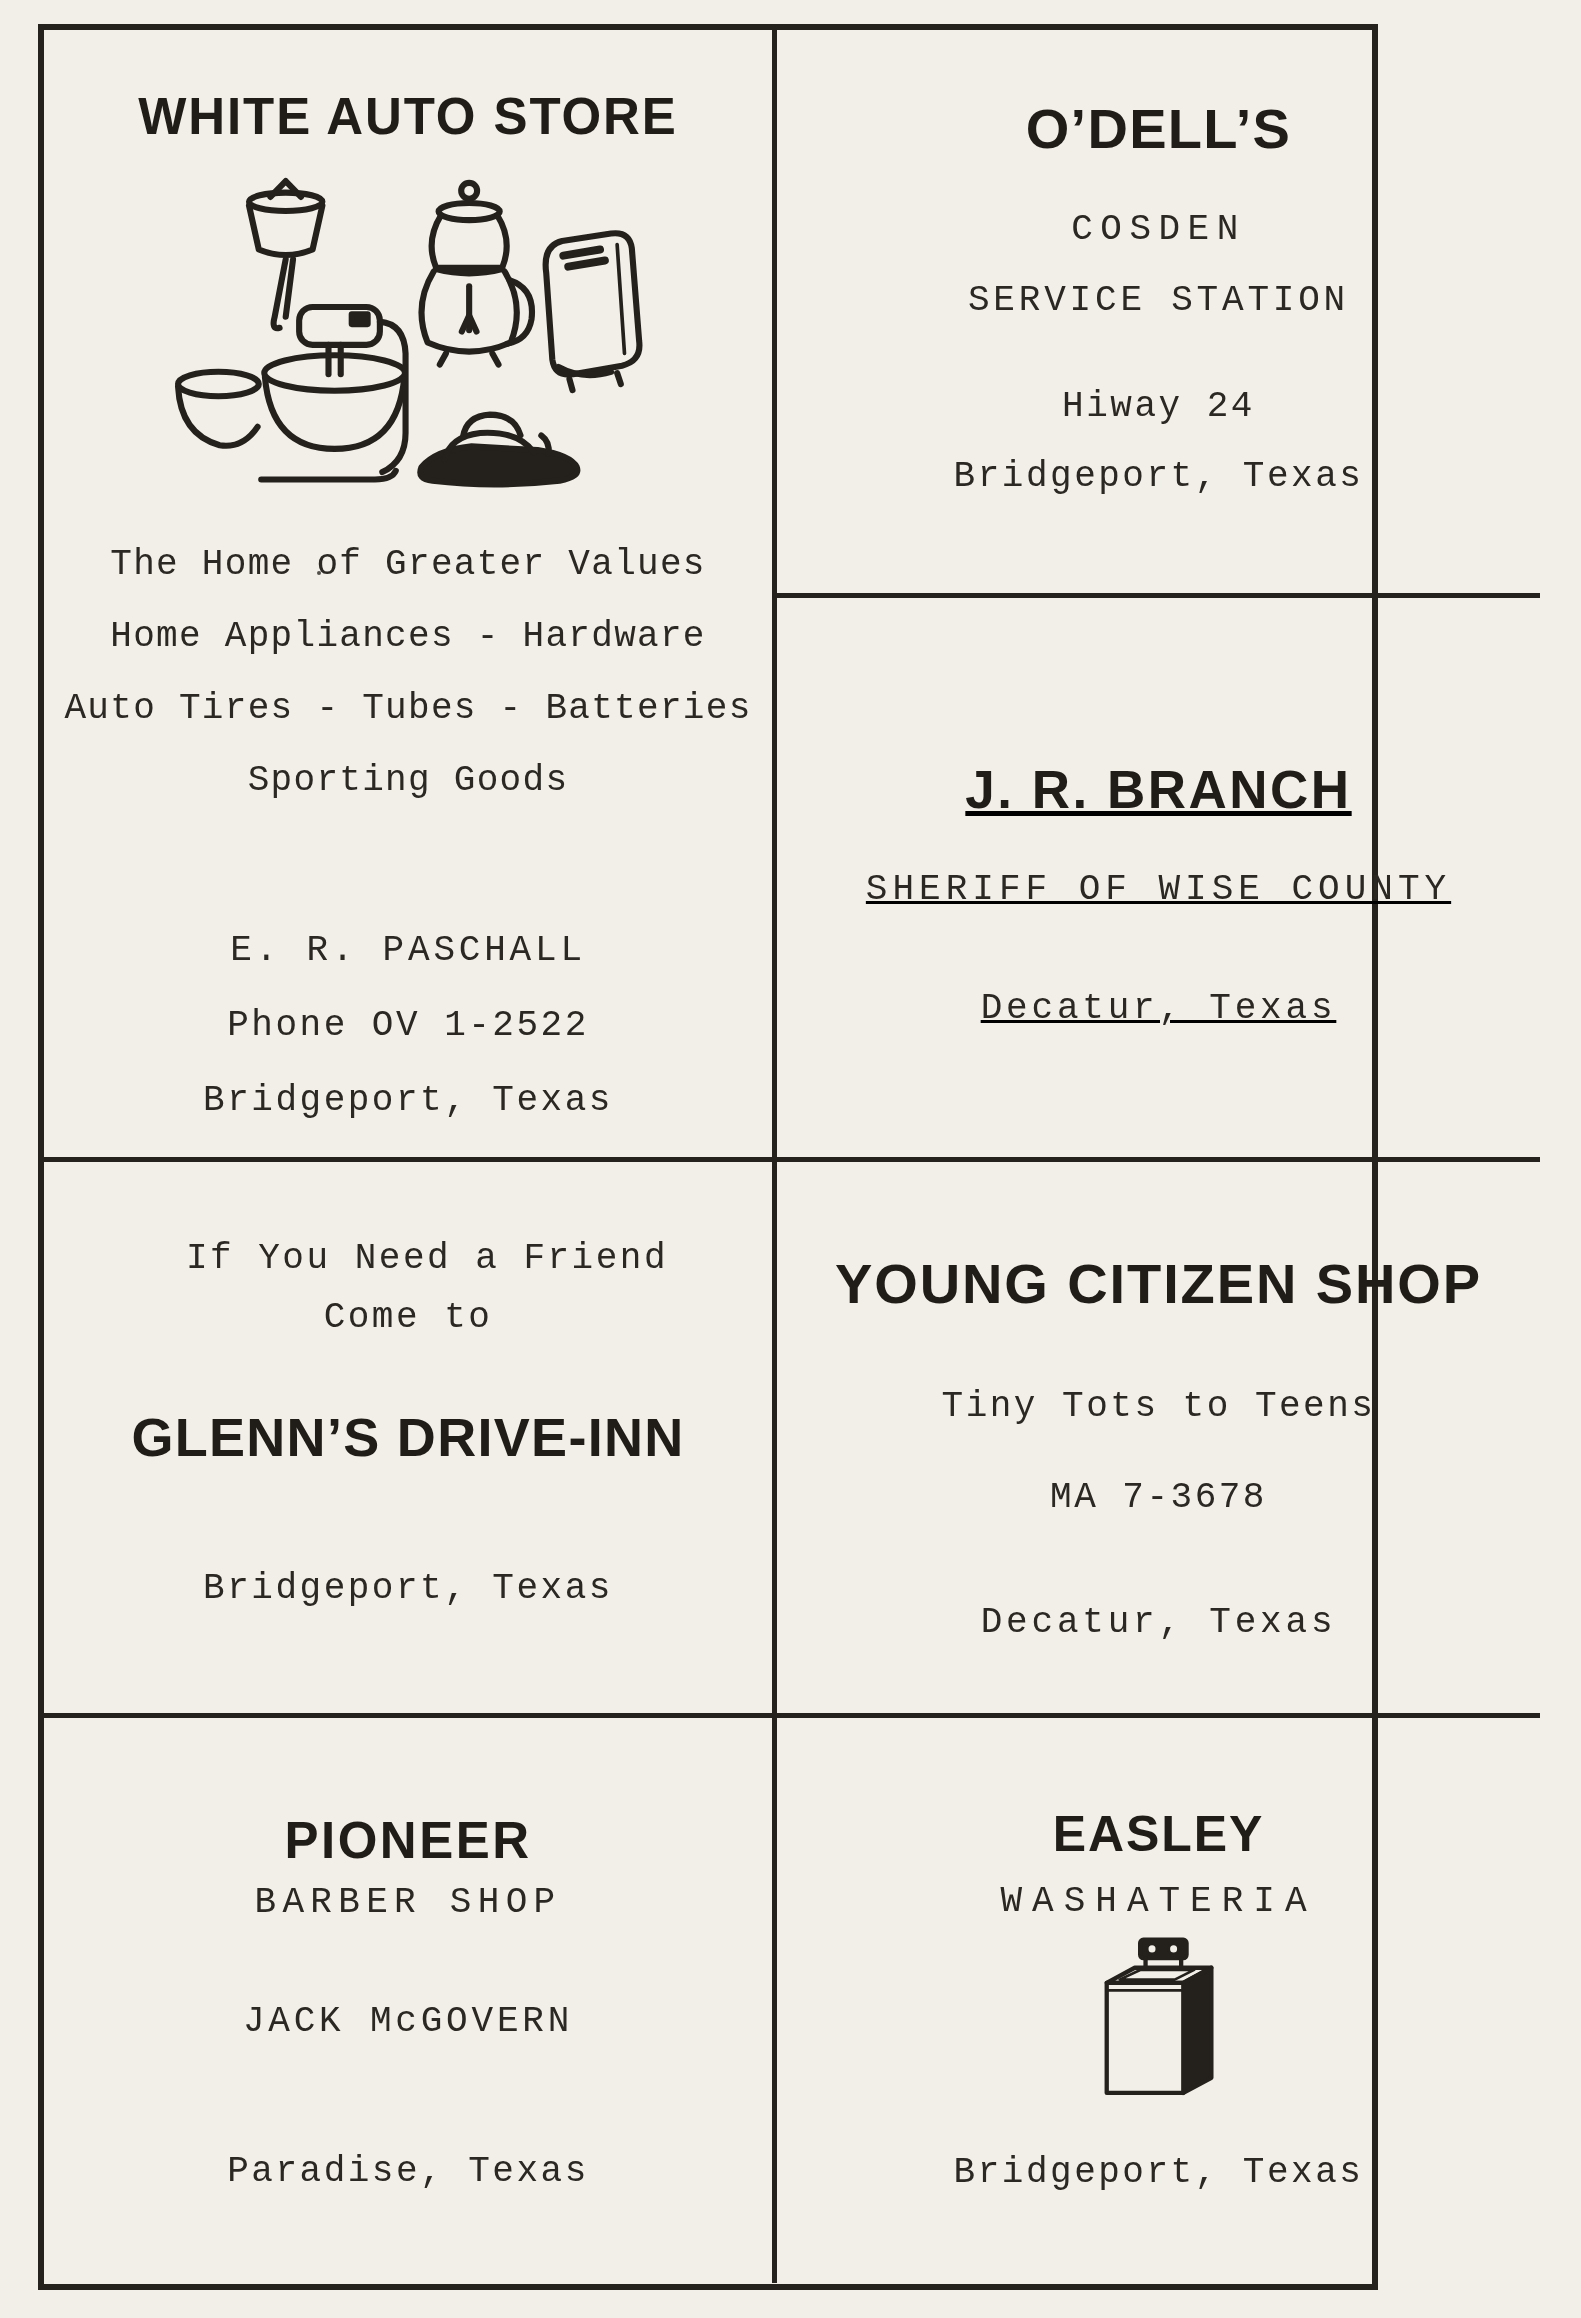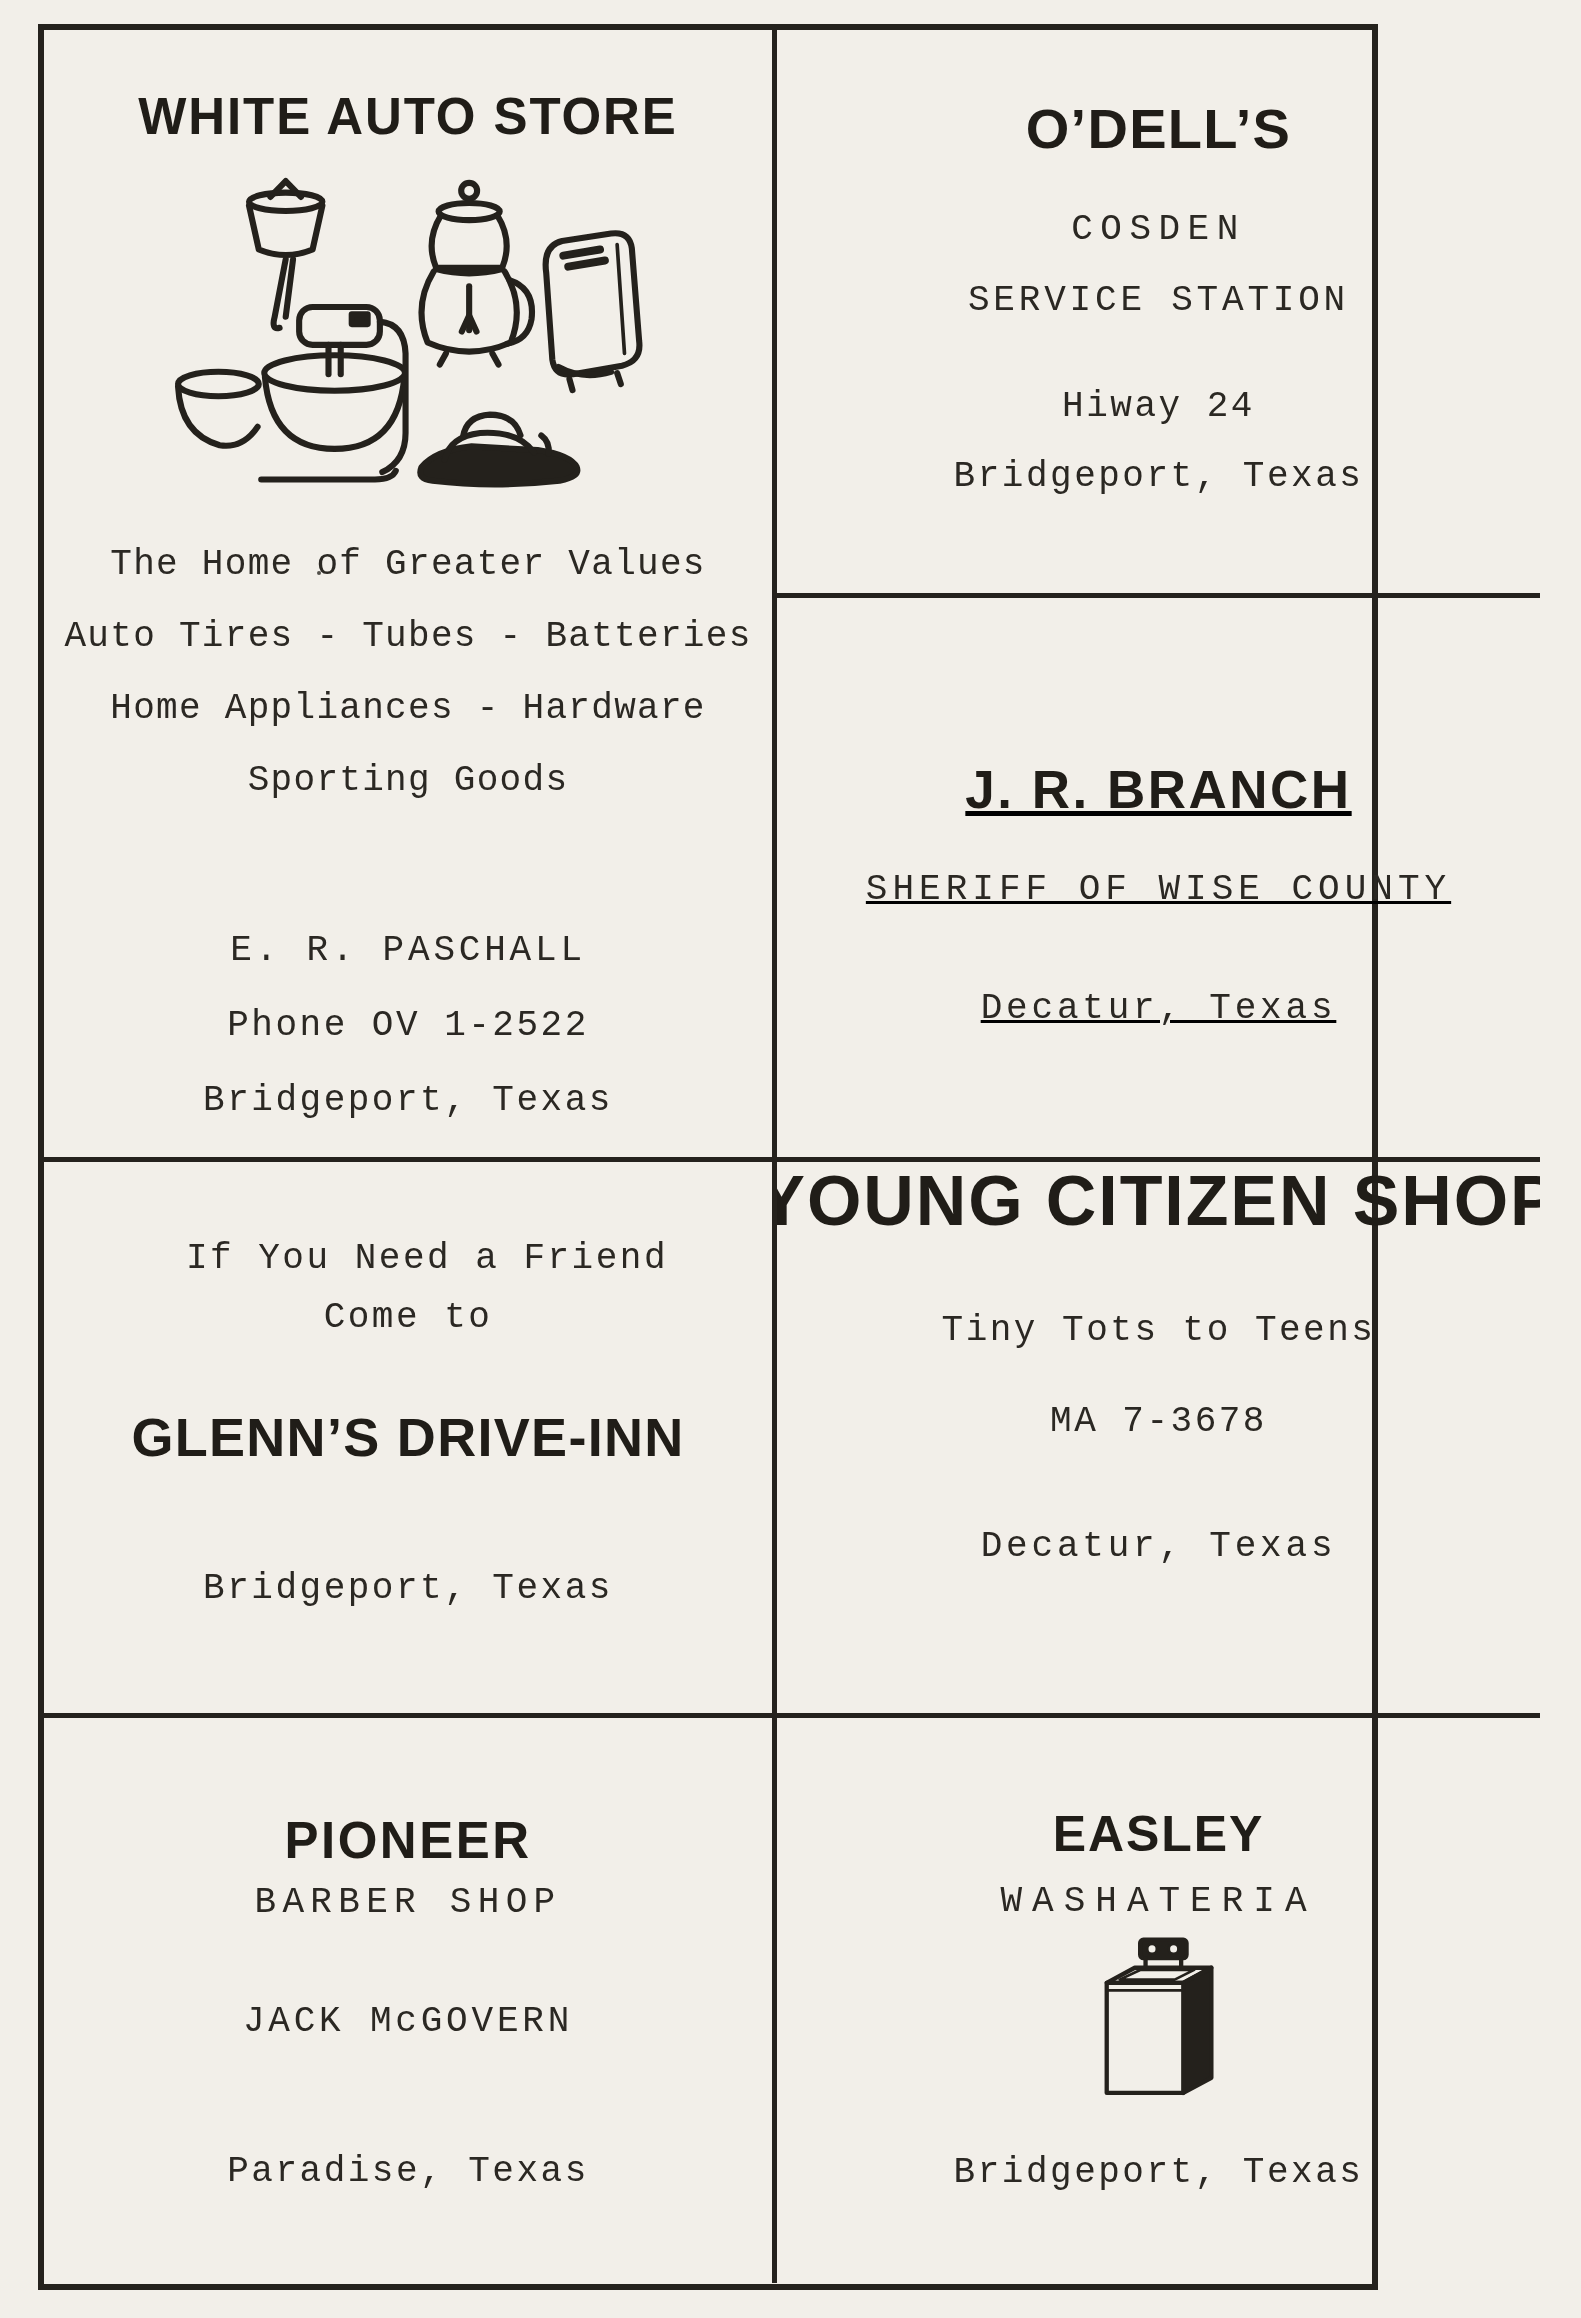--- a/index.html
+++ b/index.html
@@ -77,21 +77,21 @@
   .br-office{margin-top:50px;letter-spacing:5px;}
   .br-city{margin-top:78px;letter-spacing:3.8px;}
 
   
   .gl-lead1{margin-top:76px;letter-spacing:2.5px;margin-left:38px;}
   .gl-lead2{margin-top:18px;letter-spacing:2.5px;}
   .gl-title{font-size:54px;letter-spacing:1.3px;margin-top:69px;}
   .gl-city{margin-top:100px;letter-spacing:2.5px;}
 
   
-  .yc-title{font-size:70px;letter-spacing:1.9px;}
+  .yc-title{font-size:56px;letter-spacing:1.9px;margin-top:91px;}
   .yc-tagline{margin-top:70px;letter-spacing:2.5px;}
   .yc-phone{margin-top:50px;letter-spacing:2.5px;}
   .yc-city{margin-top:84px;letter-spacing:3.8px;}
 
   
   .pb-title{font-size:51px;letter-spacing:2.5px;margin-top:94px;}
   .pb-subtitle{margin-top:12.5px;letter-spacing:6.3px;}
   .pb-owner{margin-top:78px;letter-spacing:3.8px;}
   .pb-city{margin-top:109px;letter-spacing:2.5px;}
 
@@ -160,22 +160,22 @@
           <path d="M694,342 L699,360"></path>
           <path d="M772,332 L778,350"></path>
 
           <path d="M470,508 Q444,506 452,486 Q476,458 534,452 L642,458 Q696,466 706,486 Q712,502 678,508 Q570,520 470,508 Z" fill="#24211c"></path>
           <path d="M490,474 Q498,436 548,430 Q610,426 636,462"></path>
           <path d="M520,436 Q526,402 564,400 Q604,400 614,434"></path>
           <path d="M648,434 Q662,444 660,464"></path>
         </svg>
       </div>
       <div class="type wa-tagline">The Home of Greater Values</div>
+      <div class="type wa-p2">Home Appliances - Hardware</div>
       <div class="type wa-p1">Auto Tires - Tubes - Batteries</div>
-      <div class="type wa-p2">Home Appliances - Hardware</div>
       <div class="type wa-p3">Sporting Goods</div>
       <div class="type wa-owner">E. R. PASCHALL</div>
       <div class="type wa-phone">Phone OV 1-2522</div>
       <div class="type wa-city">Bridgeport, Texas</div>
     </div>
 
     <div class="cell cell-odells">
       <div class="headline od-title">O’DELL’S</div>
       <div class="type od-brand">COSDEN</div>
       <div class="type od-type">SERVICE STATION</div>

